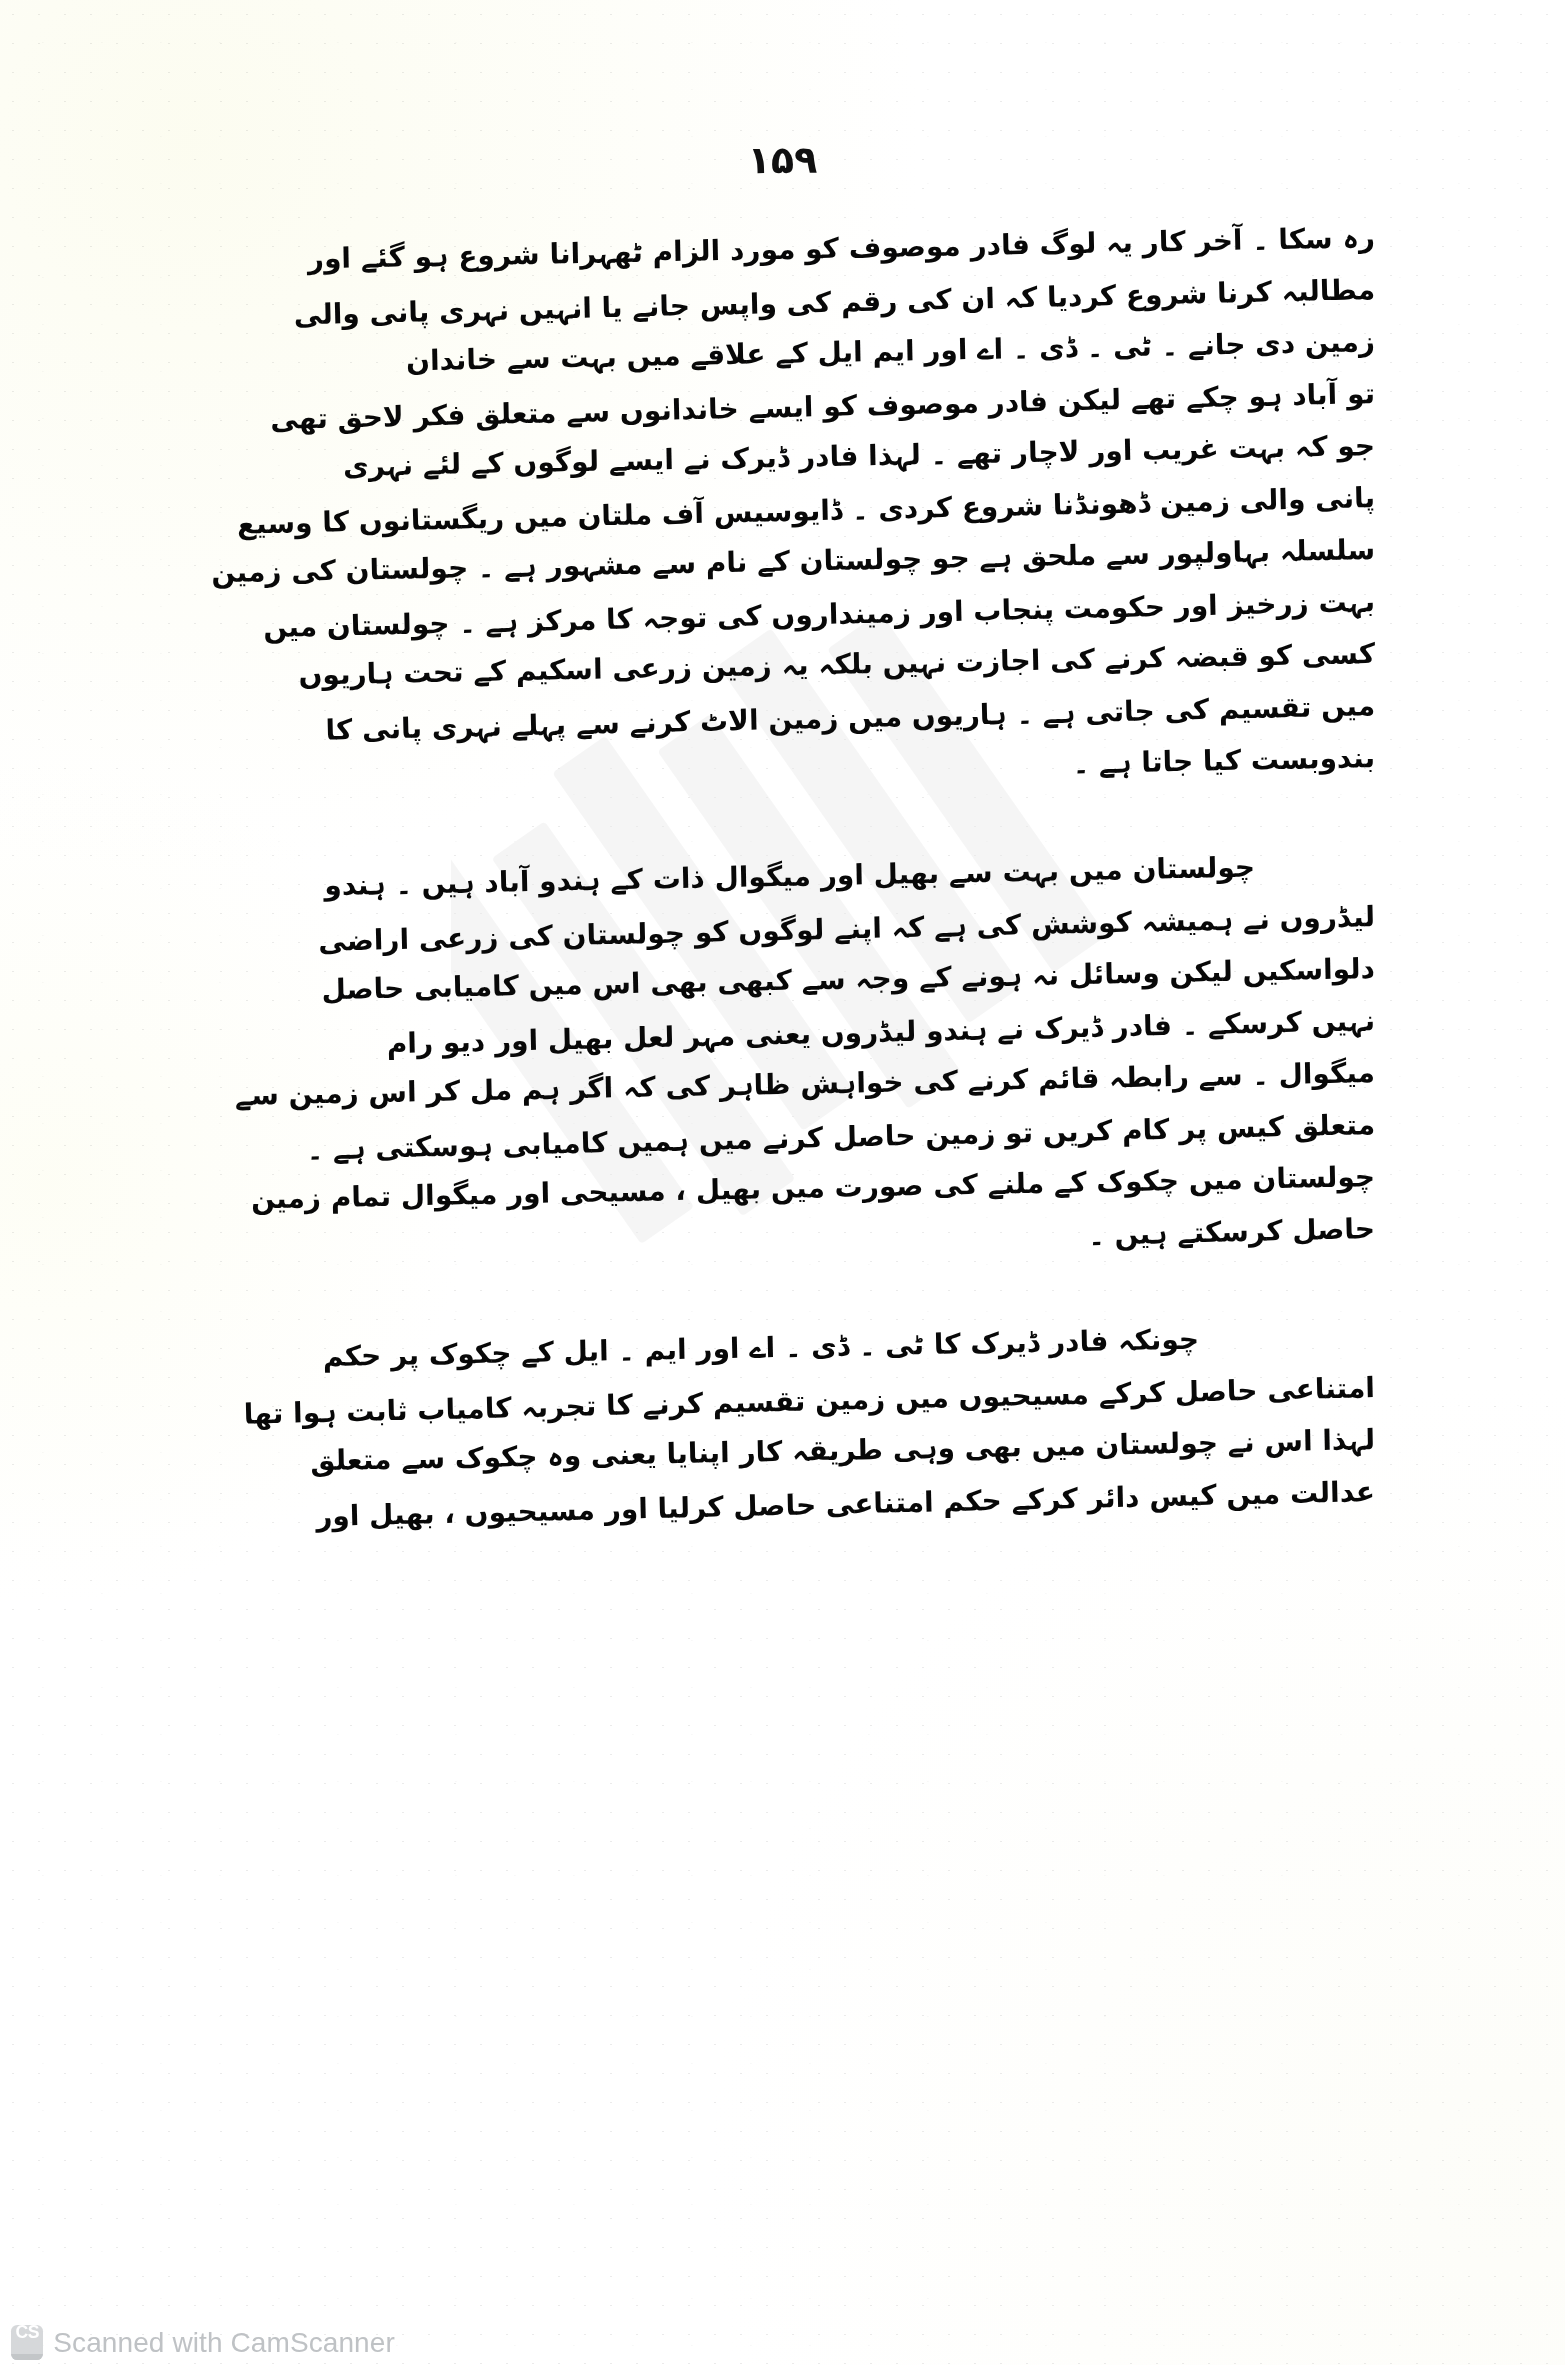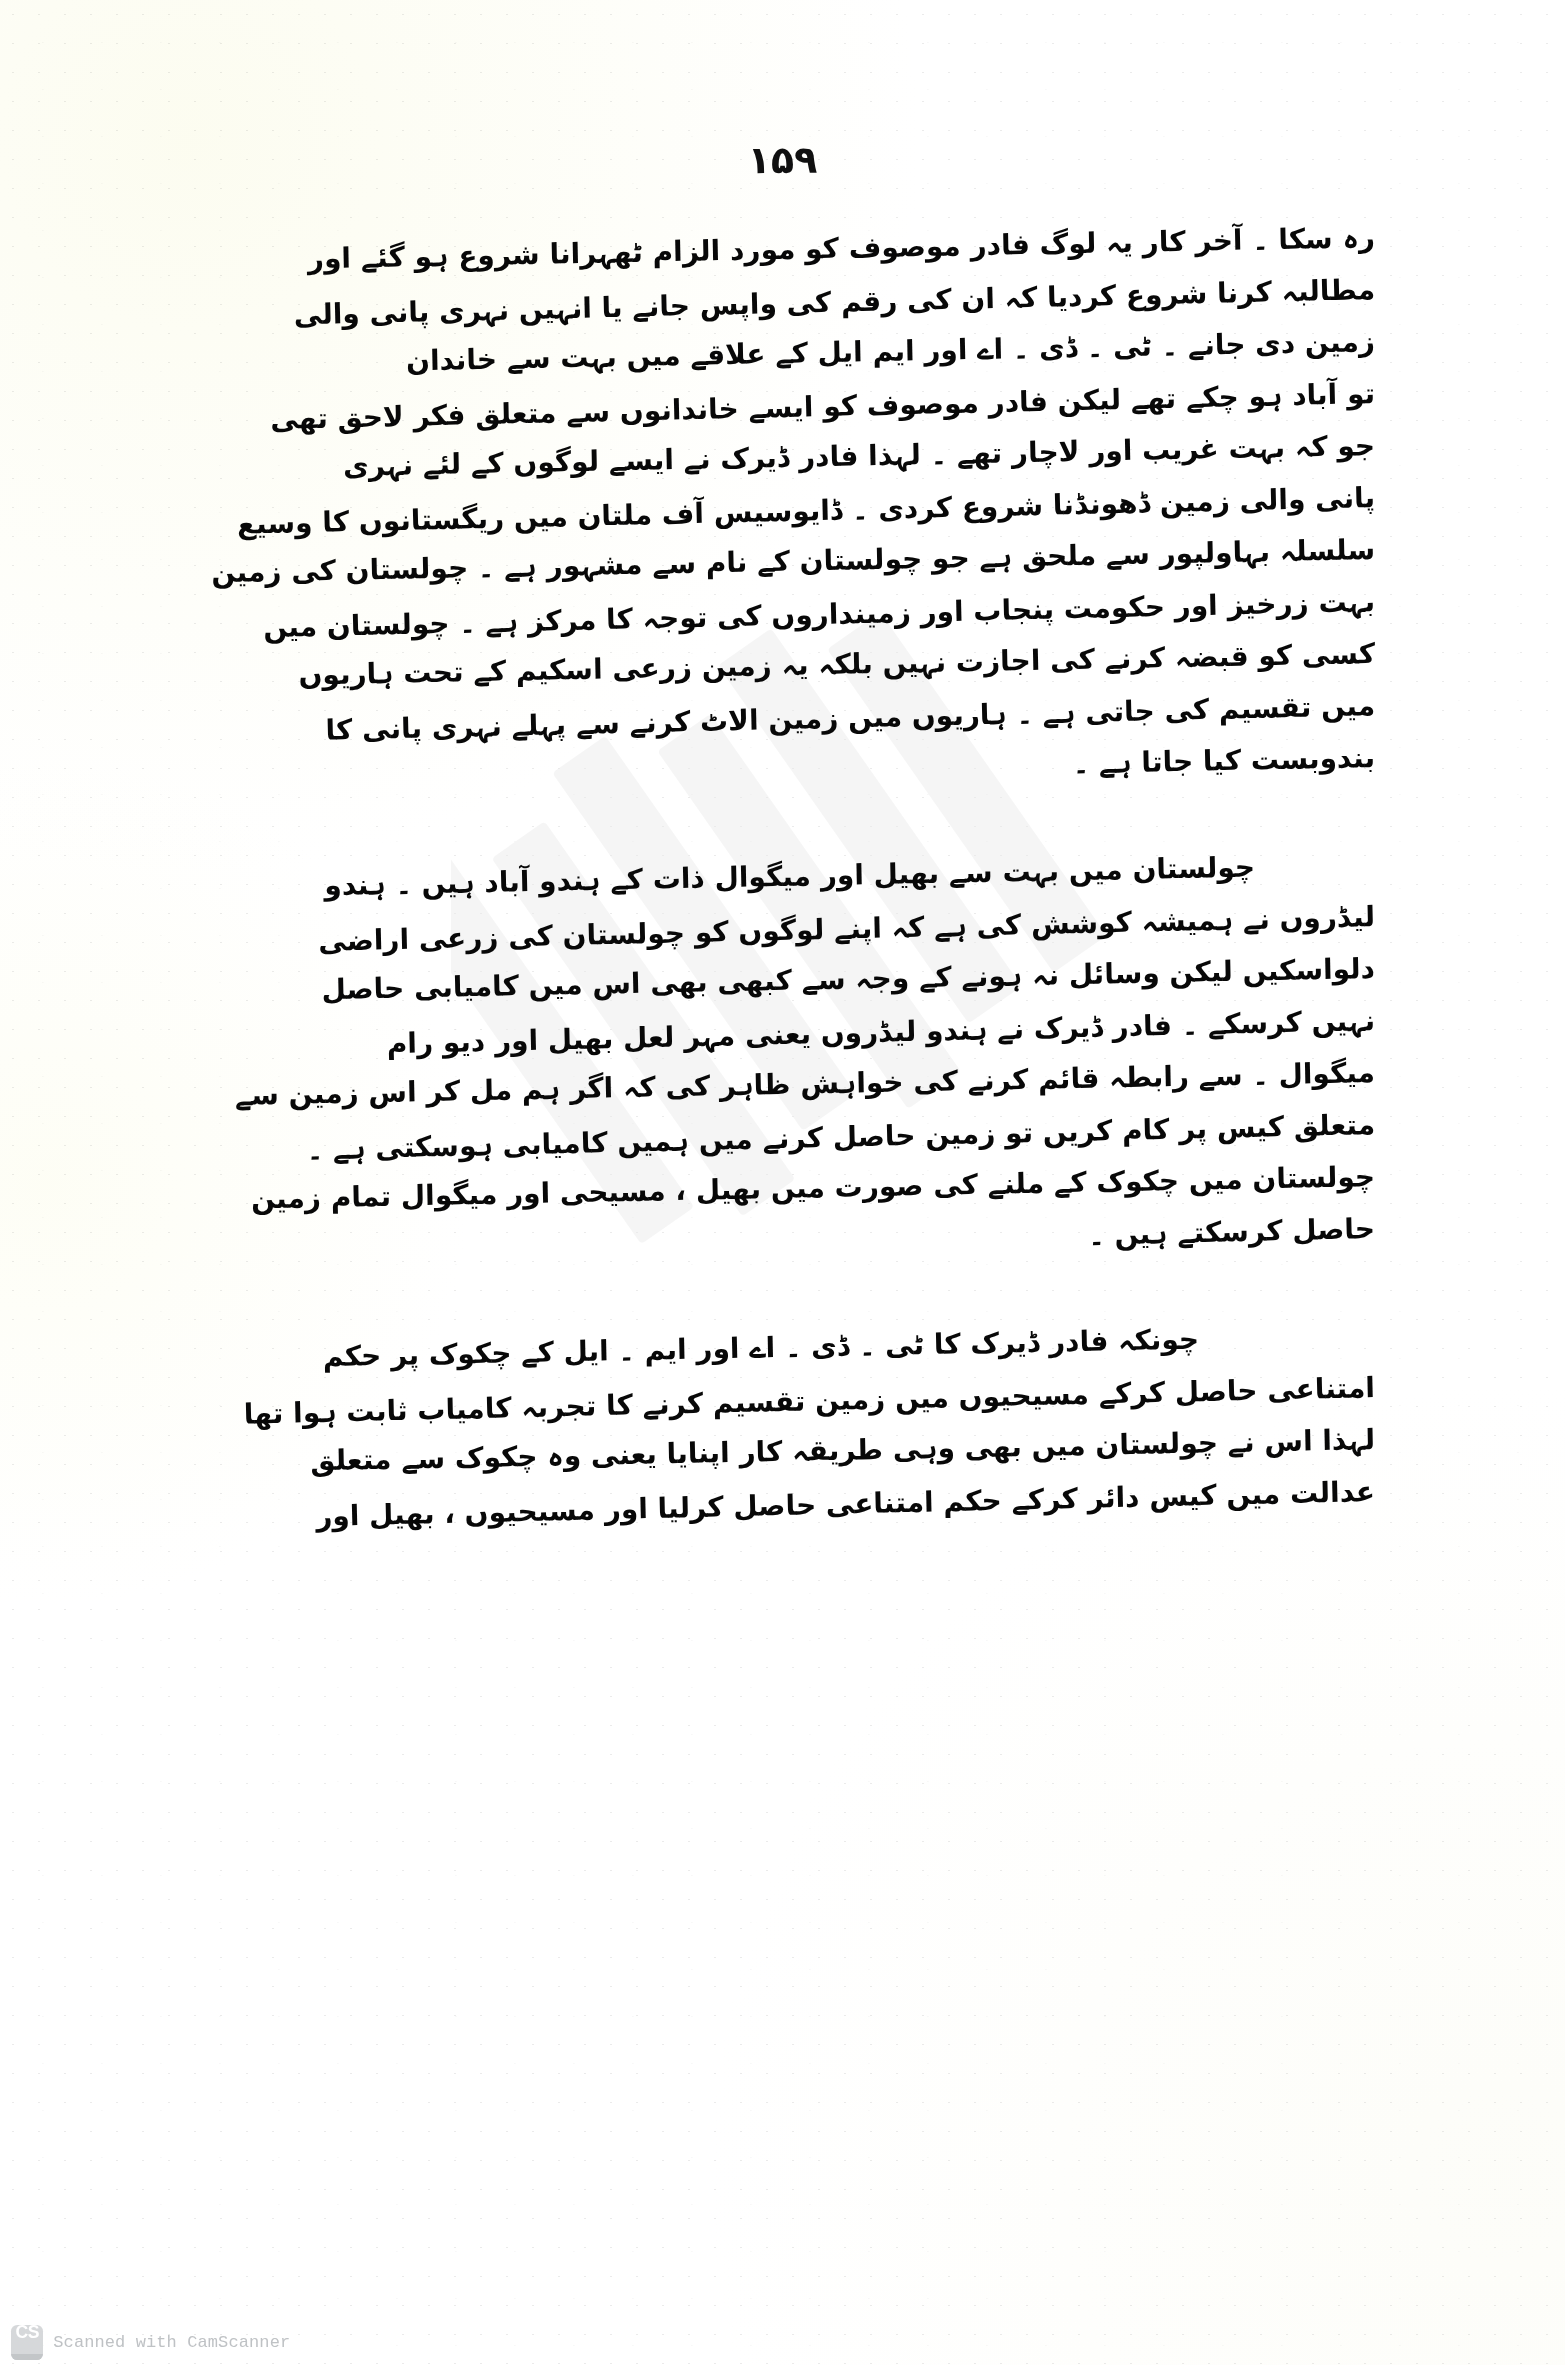--- a/index.html
+++ b/index.html
@@ -155,22 +155,22 @@
     z-index: 2;
     font-family: "Liberation Sans", sans-serif;
     font-size: 17.6px;
     font-weight: 700;
     color: #ffffff;
     letter-spacing: -0.4px;
     margin-bottom: 20px;
   }
 
   .cs-text {
-    font-family: Liberation Mono, monospace;
-    font-size: 17px;
+    font-family: Liberation Sans, sans-serif;
+    font-size: 28px;
     color: #bfc2c5;
     letter-spacing: 0.1px;
     white-space: nowrap;
   }
 </style>
 </head>
 <body>
 
 <div id="page">
 

